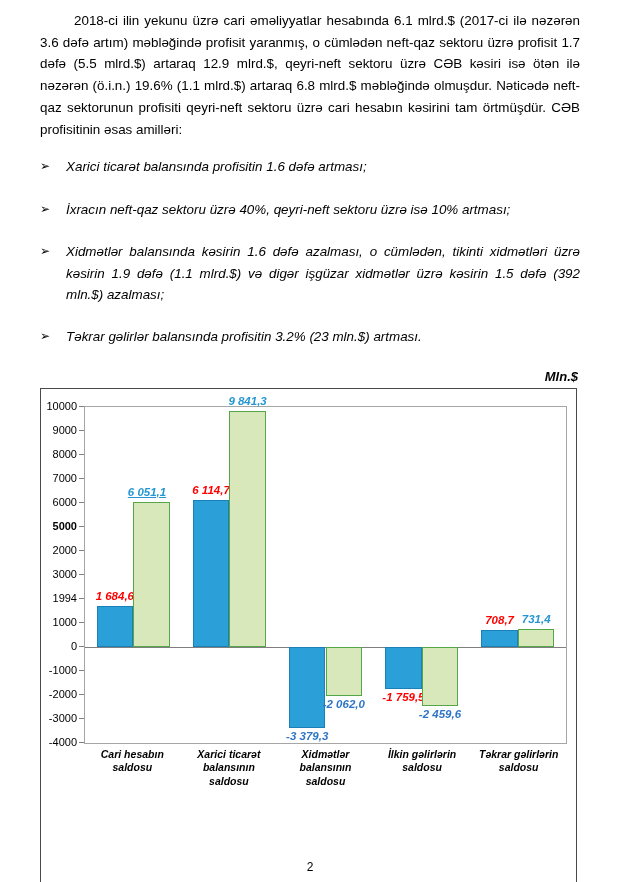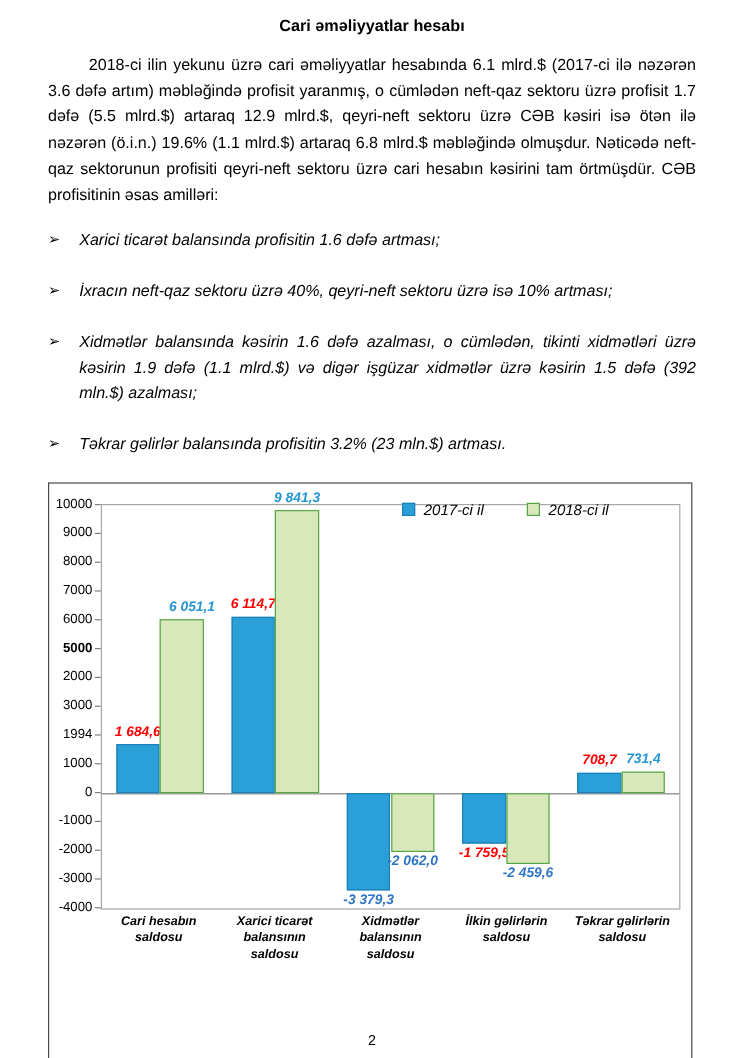--- a/index.html
+++ b/index.html
@@ -80,21 +80,20 @@
   .page-number {
     position: absolute; bottom: 8px; left: 0; right: 0;
     text-align: center; font-size: 12px;
   }
 </style>
 </head>
 <body>
 
 <div class="page">
 
-  <h1 class="title">Cari əməliyyatlar hesabı</h1>
 
   <p class="body-text">2018-ci ilin yekunu üzrə cari əməliyyatlar hesabında 6.1 mlrd.$ (2017-ci ilə nəzərən 3.6 dəfə artım) məbləğində profisit yaranmış, o cümlədən neft-qaz sektoru üzrə profisit 1.7 dəfə (5.5 mlrd.$) artaraq 12.9 mlrd.$, qeyri-neft sektoru üzrə CƏB kəsiri isə ötən ilə nəzərən (ö.i.n.) 19.6% (1.1 mlrd.$) artaraq 6.8 mlrd.$ məbləğində olmuşdur. Nəticədə neft-qaz sektorunun profisiti qeyri-neft sektoru üzrə cari hesabın kəsirini tam örtmüşdür. CƏB profisitinin əsas amilləri:</p>
 
   <div class="bullets">
       <div class="bullet">
         <span class="bullet-marker">➢</span>
         <span class="bullet-text">Xarici ticarət balansında profisitin 1.6 dəfə artması;</span>
       </div>
       <div class="bullet">
         <span class="bullet-marker">➢</span>
@@ -103,20 +102,21 @@
       <div class="bullet">
         <span class="bullet-marker">➢</span>
         <span class="bullet-text">Xidmətlər balansında kəsirin 1.6 dəfə azalması, o cümlədən, tikinti xidmətləri üzrə kəsirin 1.9 dəfə (1.1 mlrd.$) və digər işgüzar xidmətlər üzrə kəsirin 1.5 dəfə (392 mln.$) azalması;</span>
       </div>
       <div class="bullet">
         <span class="bullet-marker">➢</span>
         <span class="bullet-text">Təkrar gəlirlər balansında profisitin 3.2% (23 mln.$) artması.</span>
       </div>
     </div>
 
+  <div class="unit-label">Mln.$</div>
 
   <div class="chart-frame">
     <div class="chart-body">
       <div class="y-axis">
           <div class="ytick" style="top: 0px;">10000</div>
           <div class="tick-mark" style="top: 0px;"></div>
           <div class="ytick" style="top: 24px; margin-left: 32px;">9000</div>
           <div class="tick-mark" style="top: 24px;"></div>
           <div class="ytick" style="top: 48px;">8000</div>
           <div class="tick-mark" style="top: 48px;"></div>
@@ -140,43 +140,33 @@
           <div class="tick-mark" style="top: 264px;"></div>
           <div class="ytick" style="top: 288px;">-2000</div>
           <div class="tick-mark" style="top: 288px;"></div>
           <div class="ytick" style="top: 312px;">-3000</div>
           <div class="tick-mark" style="top: 312px;"></div>
           <div class="ytick" style="top: 336px;">-4000</div>
           <div class="tick-mark" style="top: 336px;"></div>
         </div>
       <div class="plot-wrap">
         <div class="plot-area">
-          <div class="legend">
-            <div class="legend-item">
-              <span class="swatch" style="background: rgb(43, 159, 216); border: 1px solid rgb(27, 127, 184);"></span>
-              <span>2017-ci il</span>
-            </div>
-            <div class="legend-item">
-              <span class="swatch" style="background: rgb(217, 232, 187); border: 1px solid rgb(85, 166, 70);"></span>
-              <span>2018-ci il</span>
-            </div>
-          </div>
         <div class="zero-line" style="top: 240px;"></div>
             <div class="bar" style="left: 11.544px; top: 199.57px; width: 36.556px; height: 40.4304px; background: rgb(43, 159, 216); border: 1.5px solid rgb(27, 127, 184);"></div>
             <div class="bar-label" style="color: rgb(255, 0, 0); left: 29.822px; bottom: 140.43px;">1 684,6</div>
             <div class="bar" style="left: 107.744px; top: 93.2472px; width: 36.556px; height: 146.753px; background: rgb(43, 159, 216); border: 1.5px solid rgb(27, 127, 184);"></div>
             <div class="bar-label" style="color: rgb(255, 0, 0); left: 126.022px; bottom: 246.753px;">6 114,7</div>
             <div class="bar" style="left: 203.944px; top: 240px; width: 36.556px; height: 81.1032px; background: rgb(43, 159, 216); border: 1.5px solid rgb(27, 127, 184);"></div>
             <div class="bar-label" style="color: rgb(46, 117, 198); left: 222.222px; top: 323.103px;">-3 379,3</div>
             <div class="bar" style="left: 300.144px; top: 240px; width: 36.556px; height: 42.228px; background: rgb(43, 159, 216); border: 1.5px solid rgb(27, 127, 184);"></div>
             <div class="bar-label" style="color: rgb(255, 0, 0); left: 318.422px; top: 284.228px;">-1 759,5</div>
             <div class="bar" style="left: 396.344px; top: 222.991px; width: 36.556px; height: 17.0088px; background: rgb(43, 159, 216); border: 1.5px solid rgb(27, 127, 184);"></div>
             <div class="bar-label" style="color: rgb(255, 0, 0); left: 414.622px; bottom: 117.009px;">708,7</div>
             <div class="bar" style="left: 48.1px; top: 94.7736px; width: 36.556px; height: 145.226px; background: rgb(217, 232, 187); border: 1.5px solid rgb(85, 166, 70);"></div>
-            <div class="bar-label" style="color: rgb(37, 150, 210); left: 75px; bottom: 245.226px;">6 051,1</div>
+            <div class="bar-label" style="color: rgb(37, 150, 210); left: 62px; bottom: 245.226px; text-decoration: underline;">6 051,1</div>
             <div class="bar" style="left: 144.3px; top: 3.8088px; width: 36.556px; height: 236.191px; background: rgb(217, 232, 187); border: 1.5px solid rgb(85, 166, 70);"></div>
             <div class="bar-label" style="color: rgb(37, 150, 210); left: 162.578px; bottom: 336.191px;">9 841,3</div>
             <div class="bar" style="left: 240.5px; top: 240px; width: 36.556px; height: 49.488px; background: rgb(217, 232, 187); border: 1.5px solid rgb(85, 166, 70);"></div>
             <div class="bar-label" style="color: rgb(46, 117, 198); left: 258.778px; top: 291.488px;">-2 062,0</div>
             <div class="bar" style="left: 336.7px; top: 240px; width: 36.556px; height: 59.0304px; background: rgb(217, 232, 187); border: 1.5px solid rgb(85, 166, 70);"></div>
             <div class="bar-label" style="color: rgb(46, 117, 198); left: 354.978px; top: 301.03px;">-2 459,6</div>
             <div class="bar" style="left: 432.9px; top: 222.446px; width: 36.556px; height: 17.5536px; background: rgb(217, 232, 187); border: 1.5px solid rgb(85, 166, 70);"></div>
             <div class="bar-label" style="color: rgb(37, 150, 210); left: 451.178px; bottom: 117.554px;">731,4</div>
           </div>
         <div class="x-labels">

